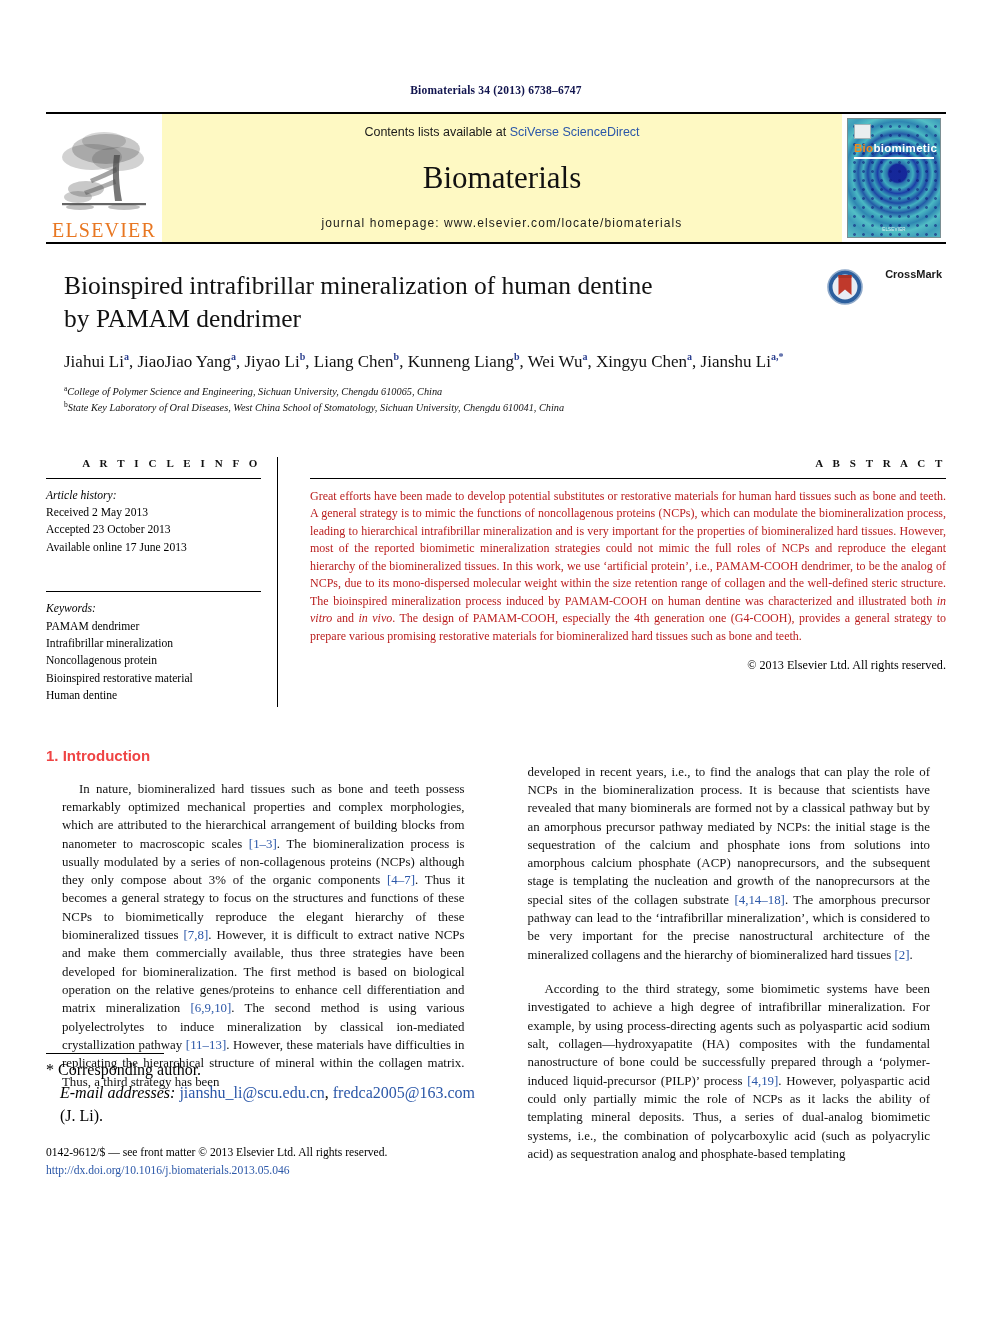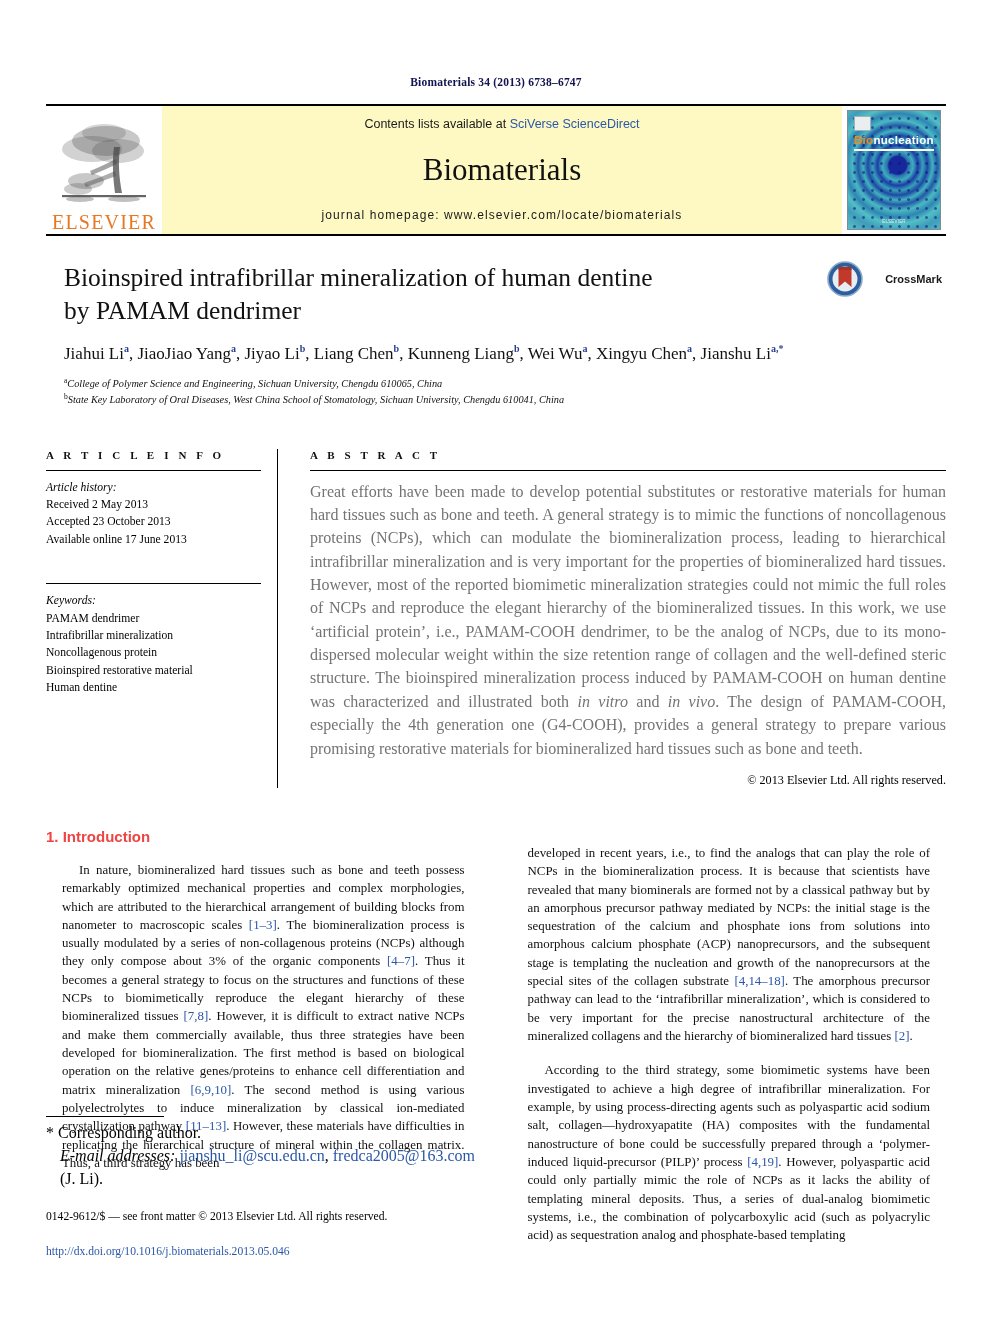--- a/index.html
+++ b/index.html
@@ -13,21 +13,21 @@
     font-family: "Liberation Serif", serif;
     color: #000000;
     position: relative;
     overflow: hidden;
   }
   .page {
     position: relative;
     width: 992px;
     height: 1315px;
     box-sizing: border-box;
-    padding: 0 46px;
+    padding: 8px 46px;
   }
 
   
   .running-head {
     text-align: center;
     font-size: 11.5px;
     font-weight: bold;
     font-family: "Liberation Serif", serif;
     color: #11144e;
     padding-top: 76px;
@@ -174,21 +174,21 @@
     font-weight: normal;
     margin: 0;
     max-width: 700px;
     color: #111;
   }
   .crossmark {
     position: absolute;
     right: 4px;
     top: 24px;
     display: flex;
-    align-items: center;
+    align-items: flex-start;
     gap: 21px;
   }
   .crossmark-text {
     font-family: "Liberation Sans", sans-serif;
     font-size: 11px;
     font-weight: bold;
     color: #1a1a1a;
   }
   .authors {
     font-family: "Liberation Serif", serif;
@@ -223,20 +223,21 @@
     display: flex;
     margin-top: 40px;
     gap: 30px;
   }
   .sec-head {
     font-family: "Liberation Serif", serif;
     font-size: 11px;
     font-weight: bold;
     letter-spacing: 3.6px;
     color: #111;
+    text-align: right;
   }
   .col-info {
     width: 232px;
     flex: 0 0 232px;
     border-right: 1px solid #000;
     padding-right: 16px;
     box-sizing: border-box;
     min-height: 250px;
   }
   .hr-thin {
@@ -255,24 +256,24 @@
   .kw-gap { height: 26px; }
   .col-abstract {
     flex: 1 1 auto;
     padding-left: 2px;
   }
   .abstract-rule {
     border-top: 1px solid #000;
     margin: 9px 0 9px 0;
   }
   .abstract-text {
-    font-size: 16px;
+    font-size: 12px;
     line-height: 1.46;
     text-align: justify;
-    color: #737373;
+    color: #b91c1c;
   }
   .abstract-text i { font-style: italic; }
   .copyright {
     text-align: right;
     font-size: 12.2px;
     margin-top: 13px;
   }
 
   
   .body-cols {
@@ -320,21 +321,21 @@
     font-size: 16px;
     line-height: 1.45;
   }
   .foot-email-label { font-style: italic; }
   .mail-link { color: #2b57a8; }
   .issn-block {
     margin-top: 17px;
     font-size: 11.6px;
     line-height: 1.5;
   }
-  .doi-link { color: #2b57a8; margin-top: 18px; }
+  .doi-link { color: #2b57a8; }
 </style>
 </head>
 <body>
 
 <div class="page">
 
   <div class="running-head">Biomaterials 34 (2013) 6738–6747</div>
 
   <div class="masthead-rule"></div>
   <div class="masthead">
@@ -365,21 +366,21 @@
       </div>
       <div class="journal-name">Biomaterials</div>
       <div class="homepage-line">journal homepage: www.elsevier.com/locate/biomaterials</div>
     </div>
 
     <div class="cover-block">
       <div class="cover-img">
         <div class="cover-rings"></div>
         <div class="cover-dots"></div>
         <div class="cover-badge"></div>
-        <div class="cover-title"><span class="bio">Bio</span><span class="mat">nucleation</span></div>
+        <div class="cover-title"><span class="bio">Bio</span><span class="mat">biomimetic</span></div>
         <div class="cover-uline"></div>
         <div class="cover-foot">ELSEVIER</div>
       </div>
     </div>
 
   </div>
   <div class="masthead-rule-bottom"></div>
 
   <div class="title-area">
     <h1 class="article-title">

